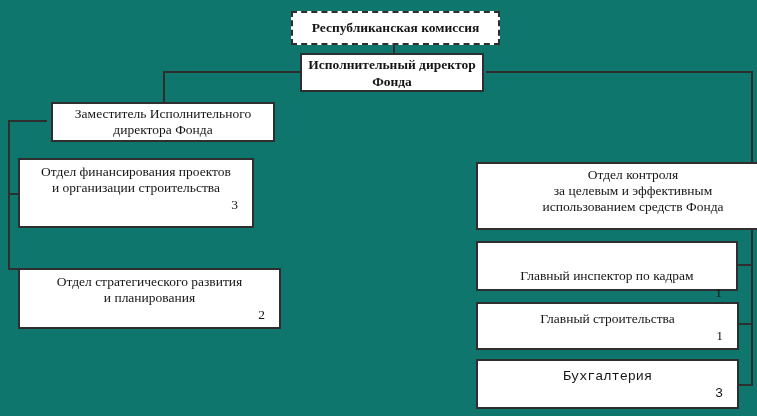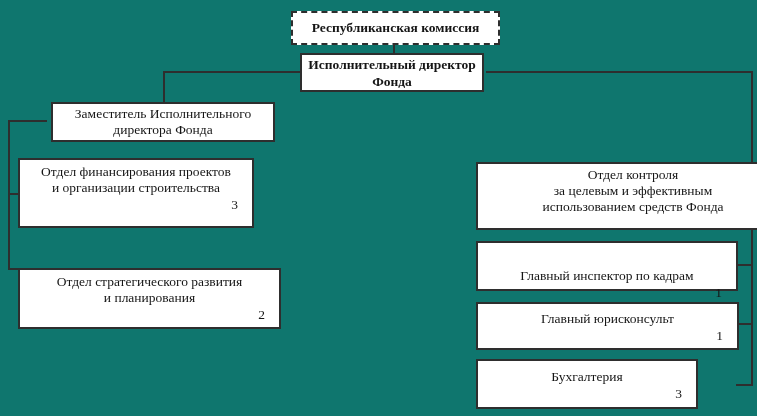--- a/index.html
+++ b/index.html
@@ -99,22 +99,22 @@
 использованием средств Фонда</span>
     <span class="count">2</span>
   </div>
 
   <div class="node" style="left:476px; top:241px; width:262px; height:50px; padding-top:25px;">
     <span class="label">Главный инспектор по кадрам</span>
     <span class="count">1</span>
   </div>
 
   <div class="node" style="left:476px; top:302px; width:263px; height:48px; padding-top:7px;">
-    <span class="label">Главный юрисконсульт</span>
+    <span class="label">Главный строительства</span>
     <span class="count">1</span>
   </div>
 
-  <div class="node" style="left:476px; top:359px; width:222px; height:50px; padding-top:8px;">
+  <div class="node" style="left:476px; top:359px; width:263px; height:50px; padding-top:8px;font-family:Liberation Mono, monospace;">
     <span class="label">Бухгалтерия</span>
     <span class="count">3</span>
   </div>
 
 </div>
 
 </body></html>

